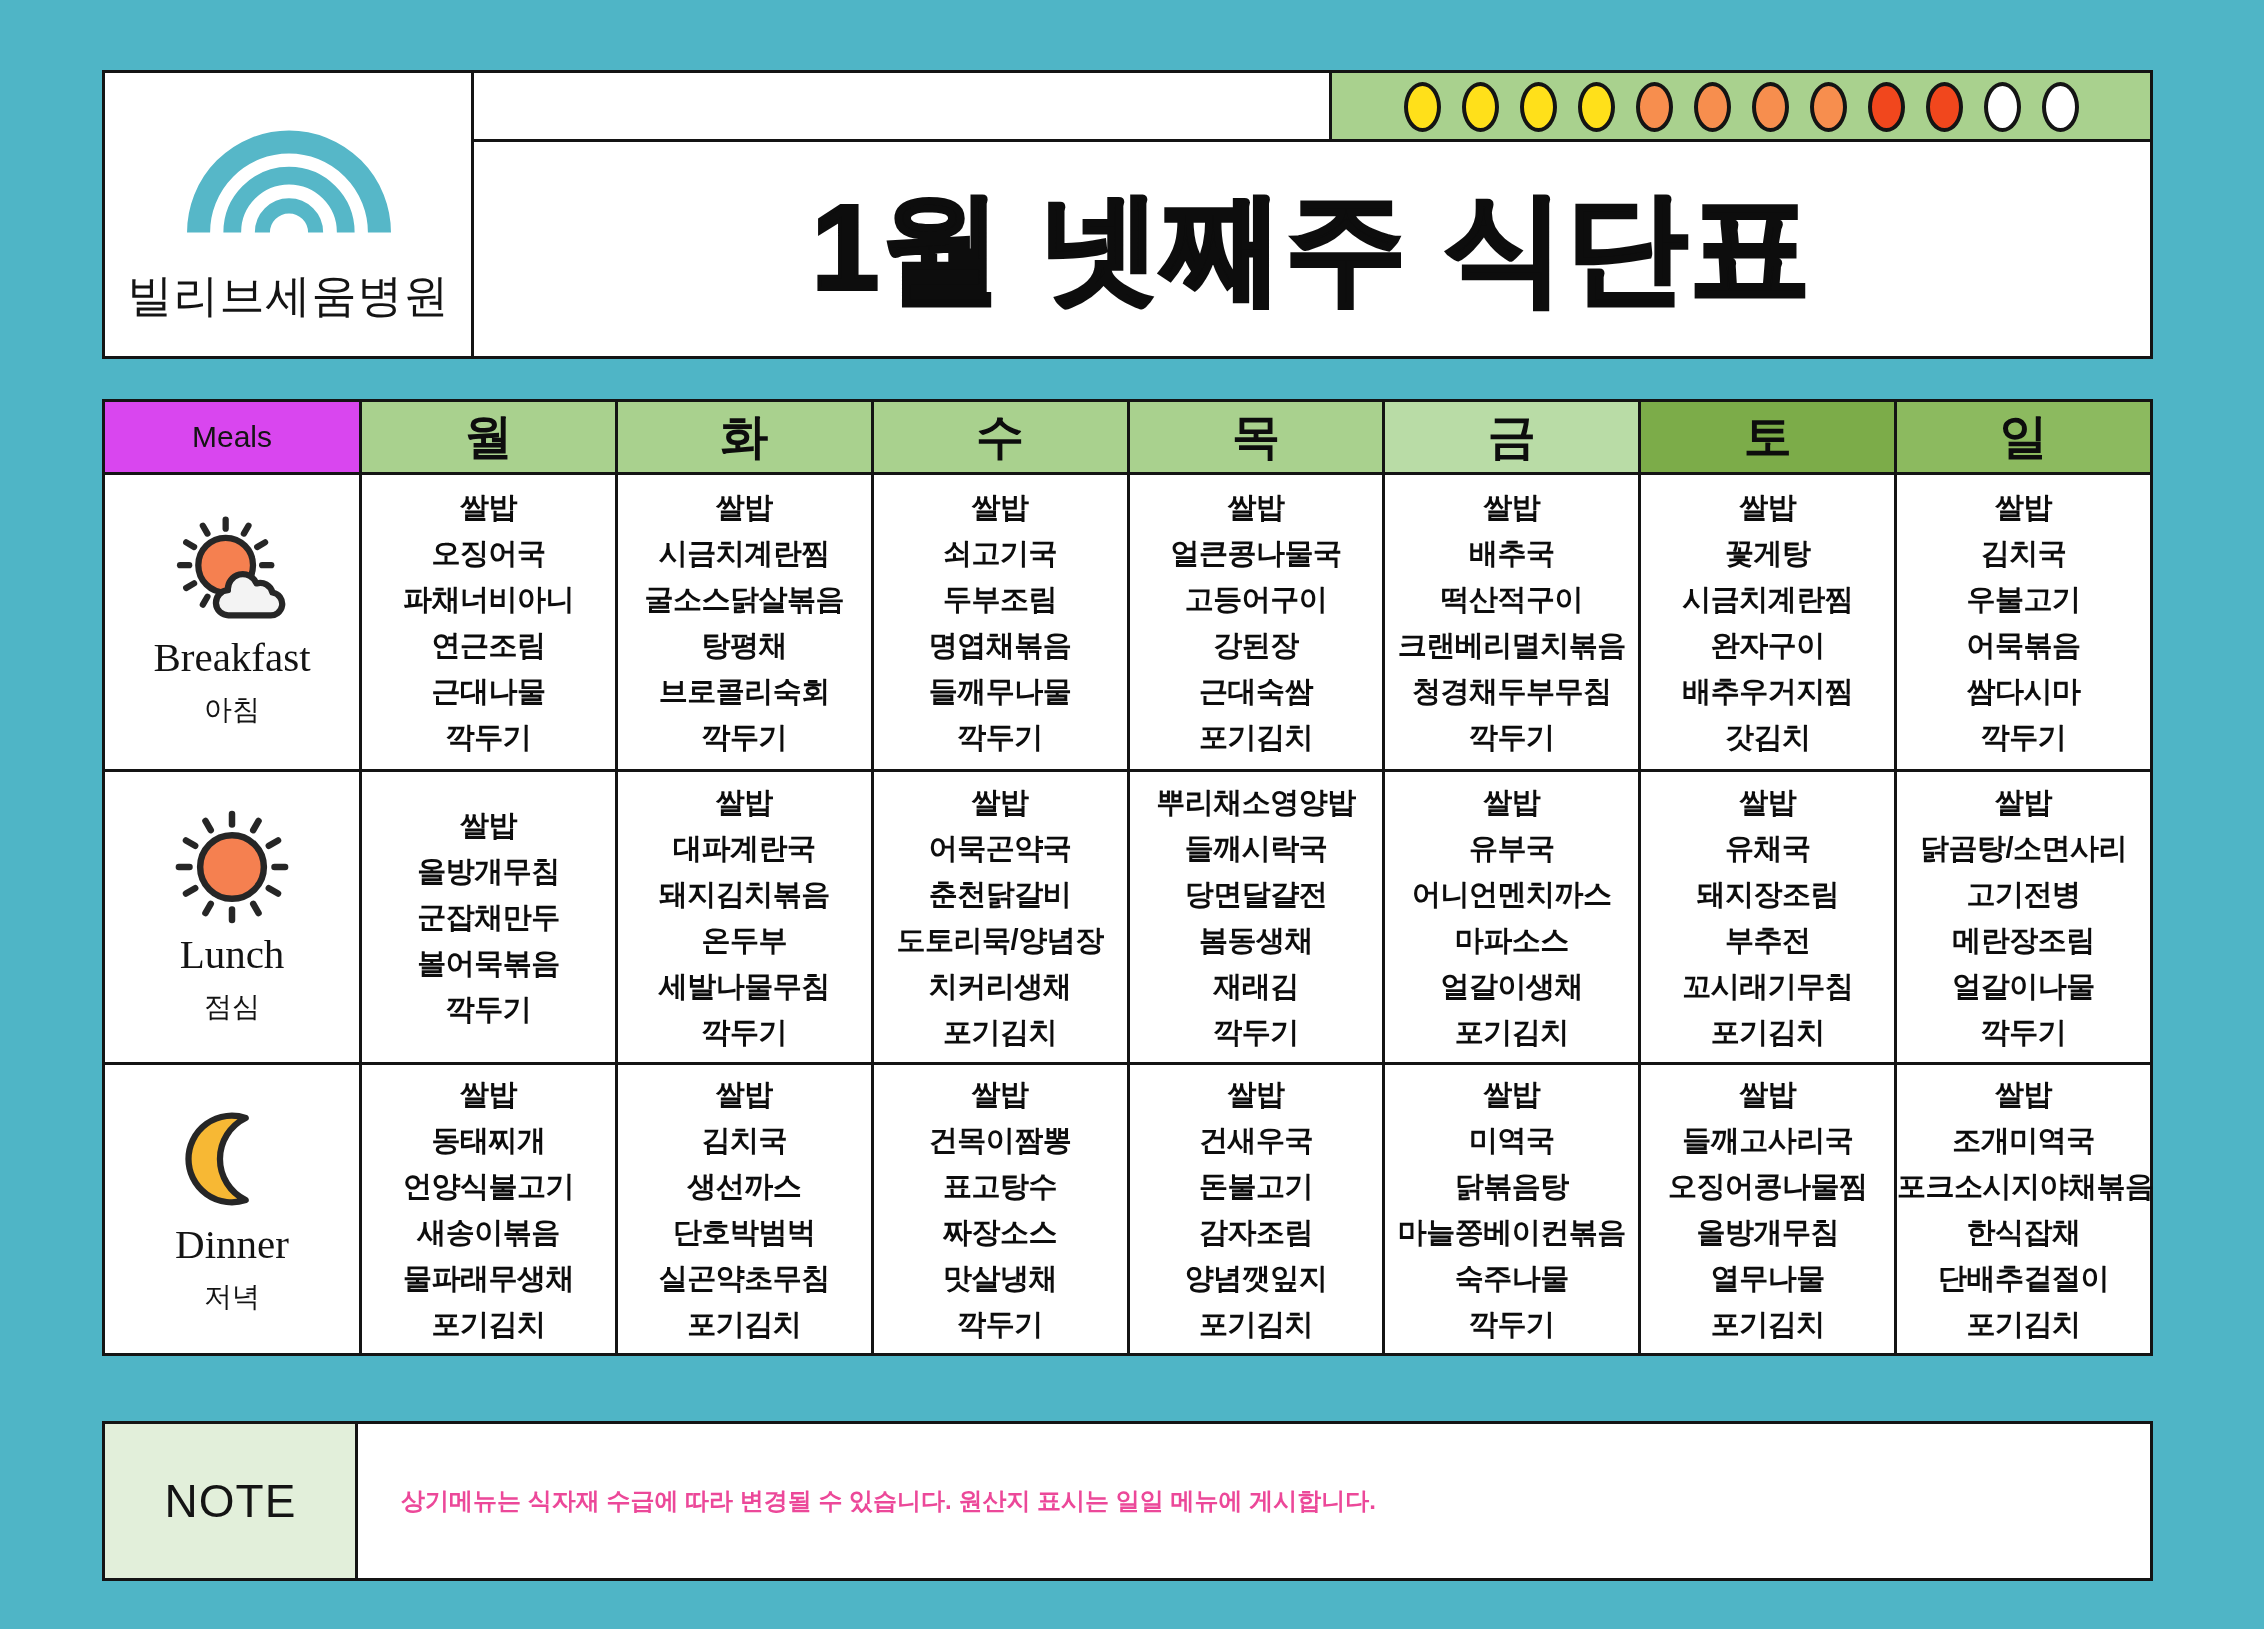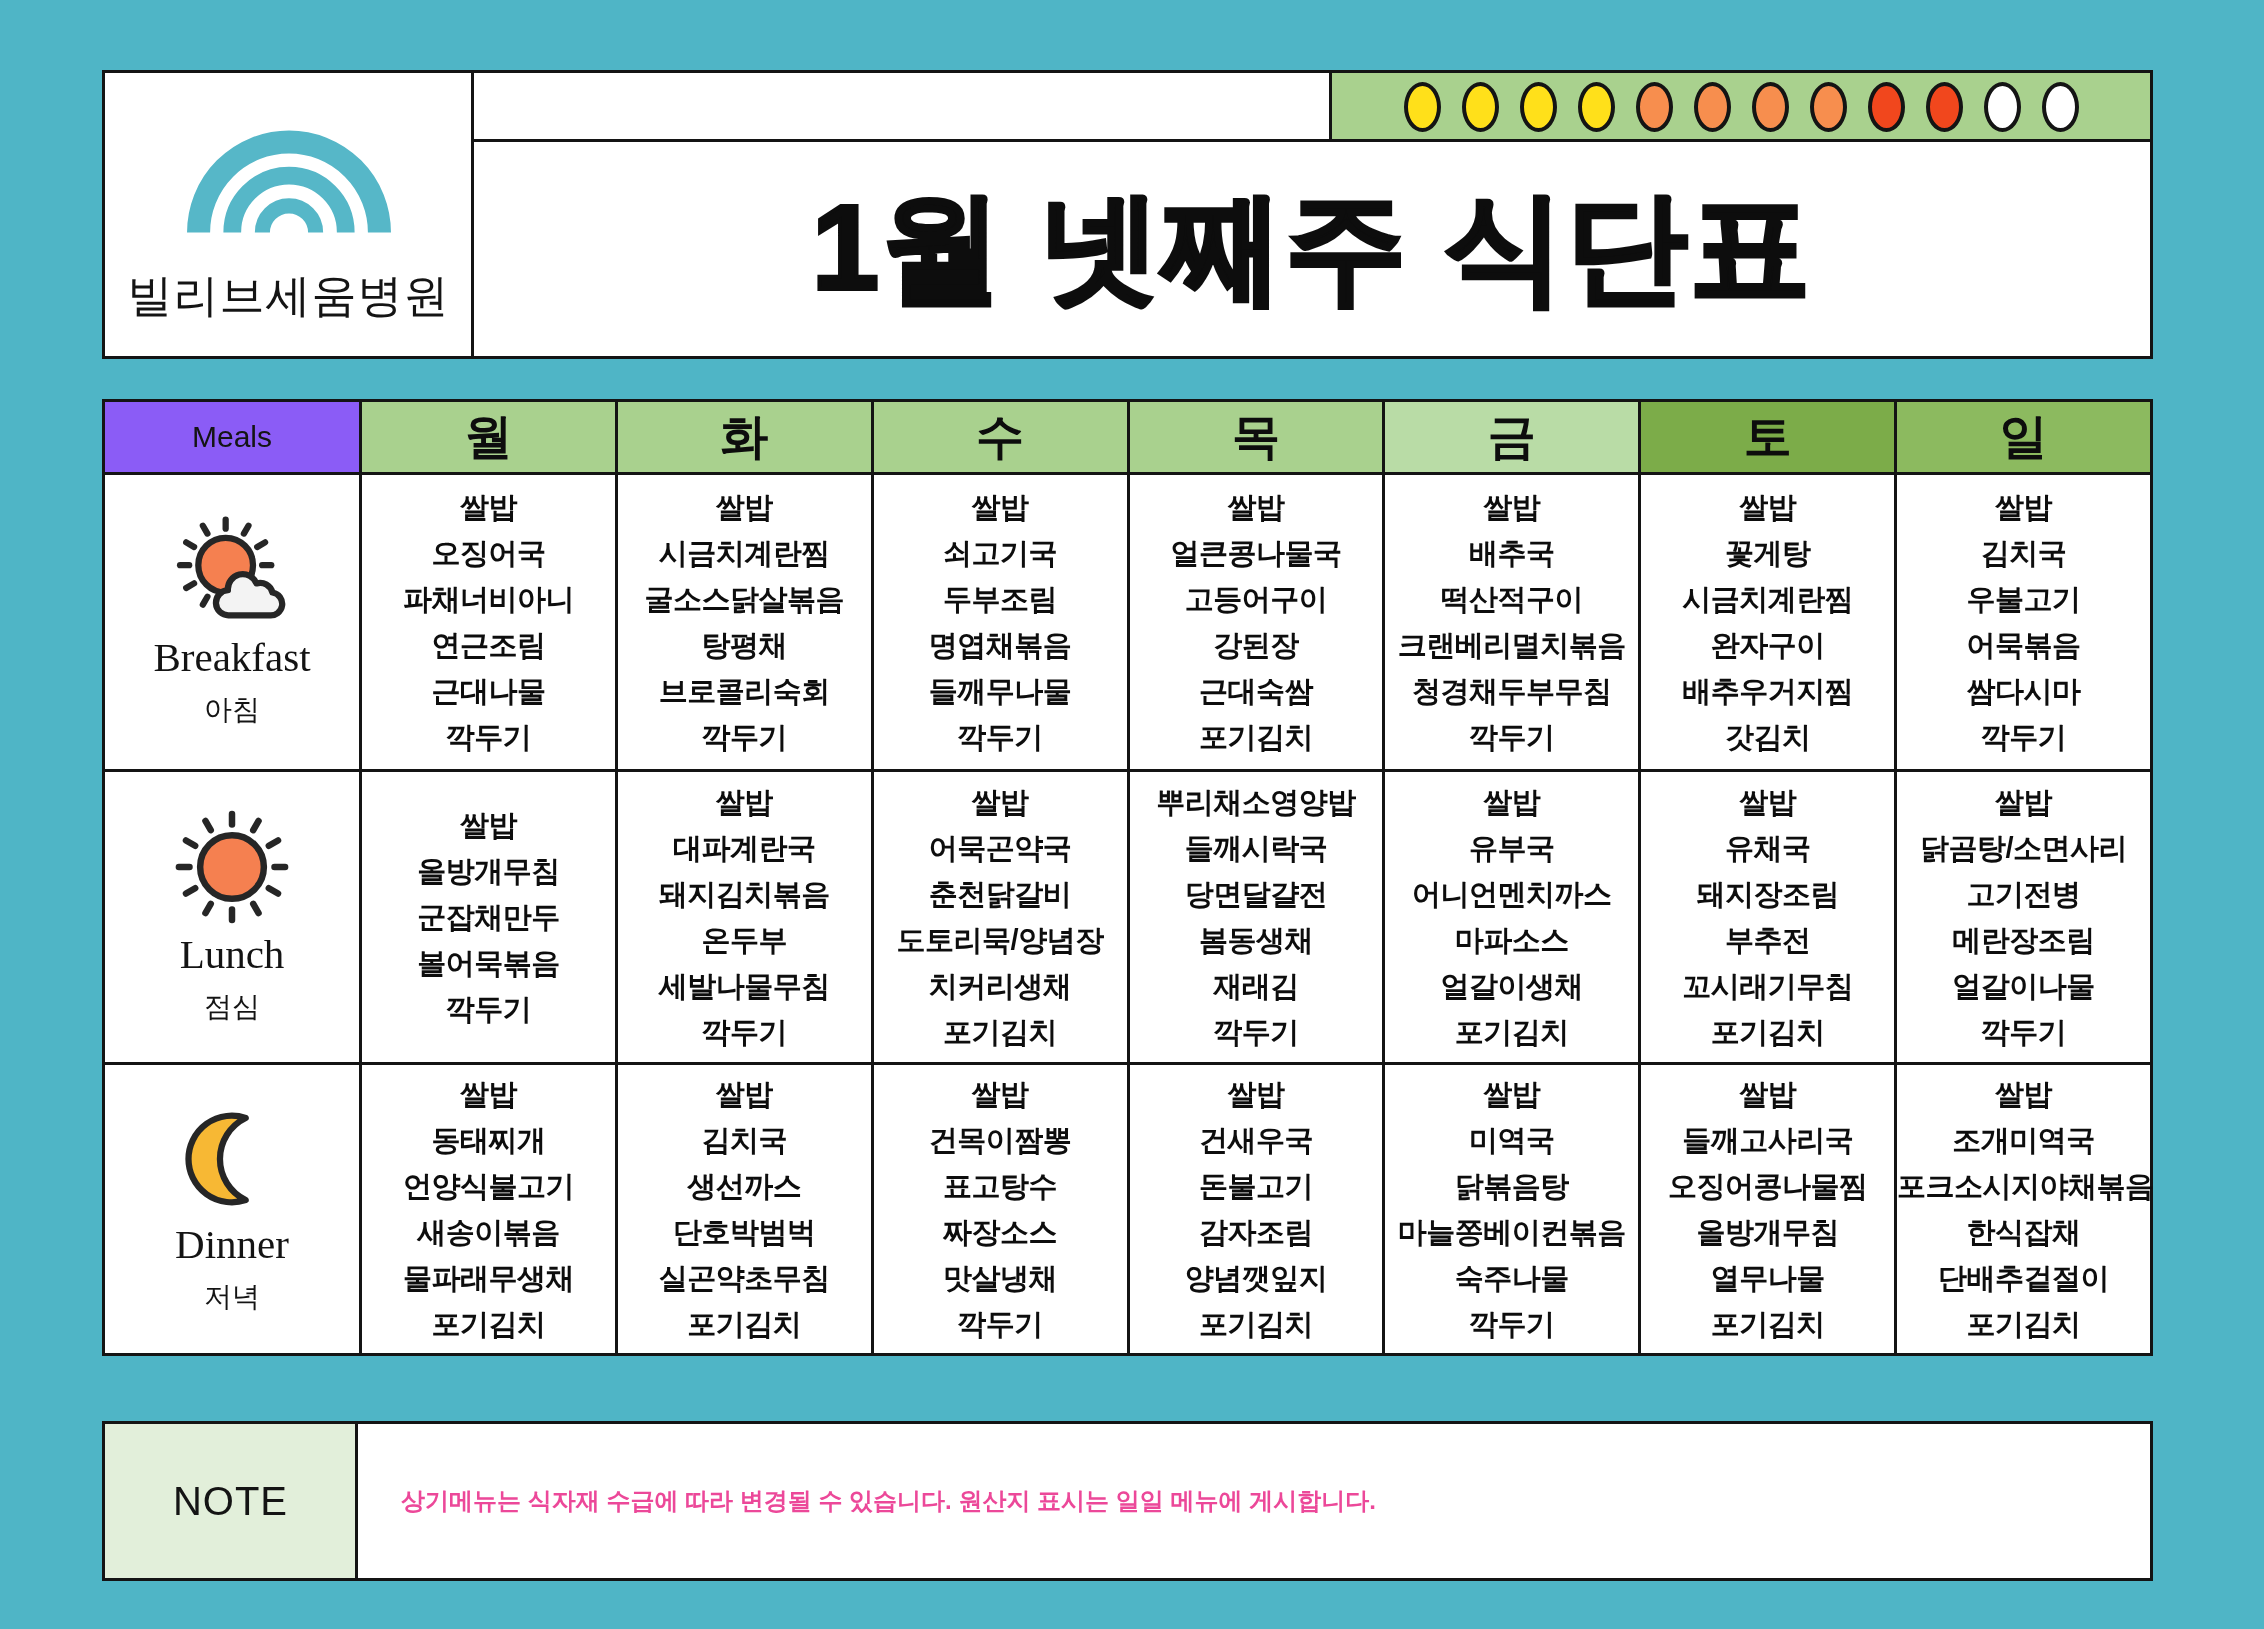--- a/index.html
+++ b/index.html
@@ -41,21 +41,21 @@
   .meal-en { font-size:41px; font-weight:500; color:#141414; margin-top:3.9px; }
   .meal-ko { font-size:28px; font-weight:500; color:#141414; margin-top:9.7px; }
   .menu-cell { background:#fff; padding:5.8px 0; }
   .menu-item { font-size:29px; font-weight:700; color:#0d0d0d; line-height:46px;
                white-space:nowrap; letter-spacing:-0.5px; }
 
   
   .note-row { position:absolute; left:102px; top:1421px; width:2051px; height:160px; display:flex; }
   .note-label { width:257px; background:#E2EFDA; border:3.9px solid #141414;
                 display:flex; align-items:center; justify-content:center;
-                font-size:40px; font-weight:500; color:#141414; letter-spacing:1px; }
+                font-size:46px; font-weight:500; color:#141414; letter-spacing:1px; }
   .note-text { flex:1; margin-left:-3.9px; background:#fff; border:3.9px solid #141414;
                display:flex; align-items:center; padding:0 19.3px 0 43px;
                font-size:24px; font-weight:600; color:#ec4899; }
 </style>
 </head>
 <body>
 
 <div class="page" id="page" style="background: rgb(79, 181, 198);">
 
   <div class="header">
@@ -97,21 +97,21 @@
         <col>
         <col>
         <col>
         <col>
         <col>
         <col>
         <col>
       </colgroup>
       <thead>
         <tr>
-          <th class="meals-th" style="background:#8b5cf6">Meals</th>
+          <th class="meals-th" style="background:#d946ef">Meals</th>
           <th class="day-th" style="background:#A9D18E">월</th>
           <th class="day-th" style="background:#A9D18E">화</th>
           <th class="day-th" style="background:#A9D18E">수</th>
           <th class="day-th" style="background:#A9D18E">목</th>
           <th class="day-th" style="background:#B9DCA6">금</th>
           <th class="day-th" style="background:#7CAC49">토</th>
           <th class="day-th" style="background:#8CBA5F">일</th>
         </tr>
       </thead>
       <tbody>

